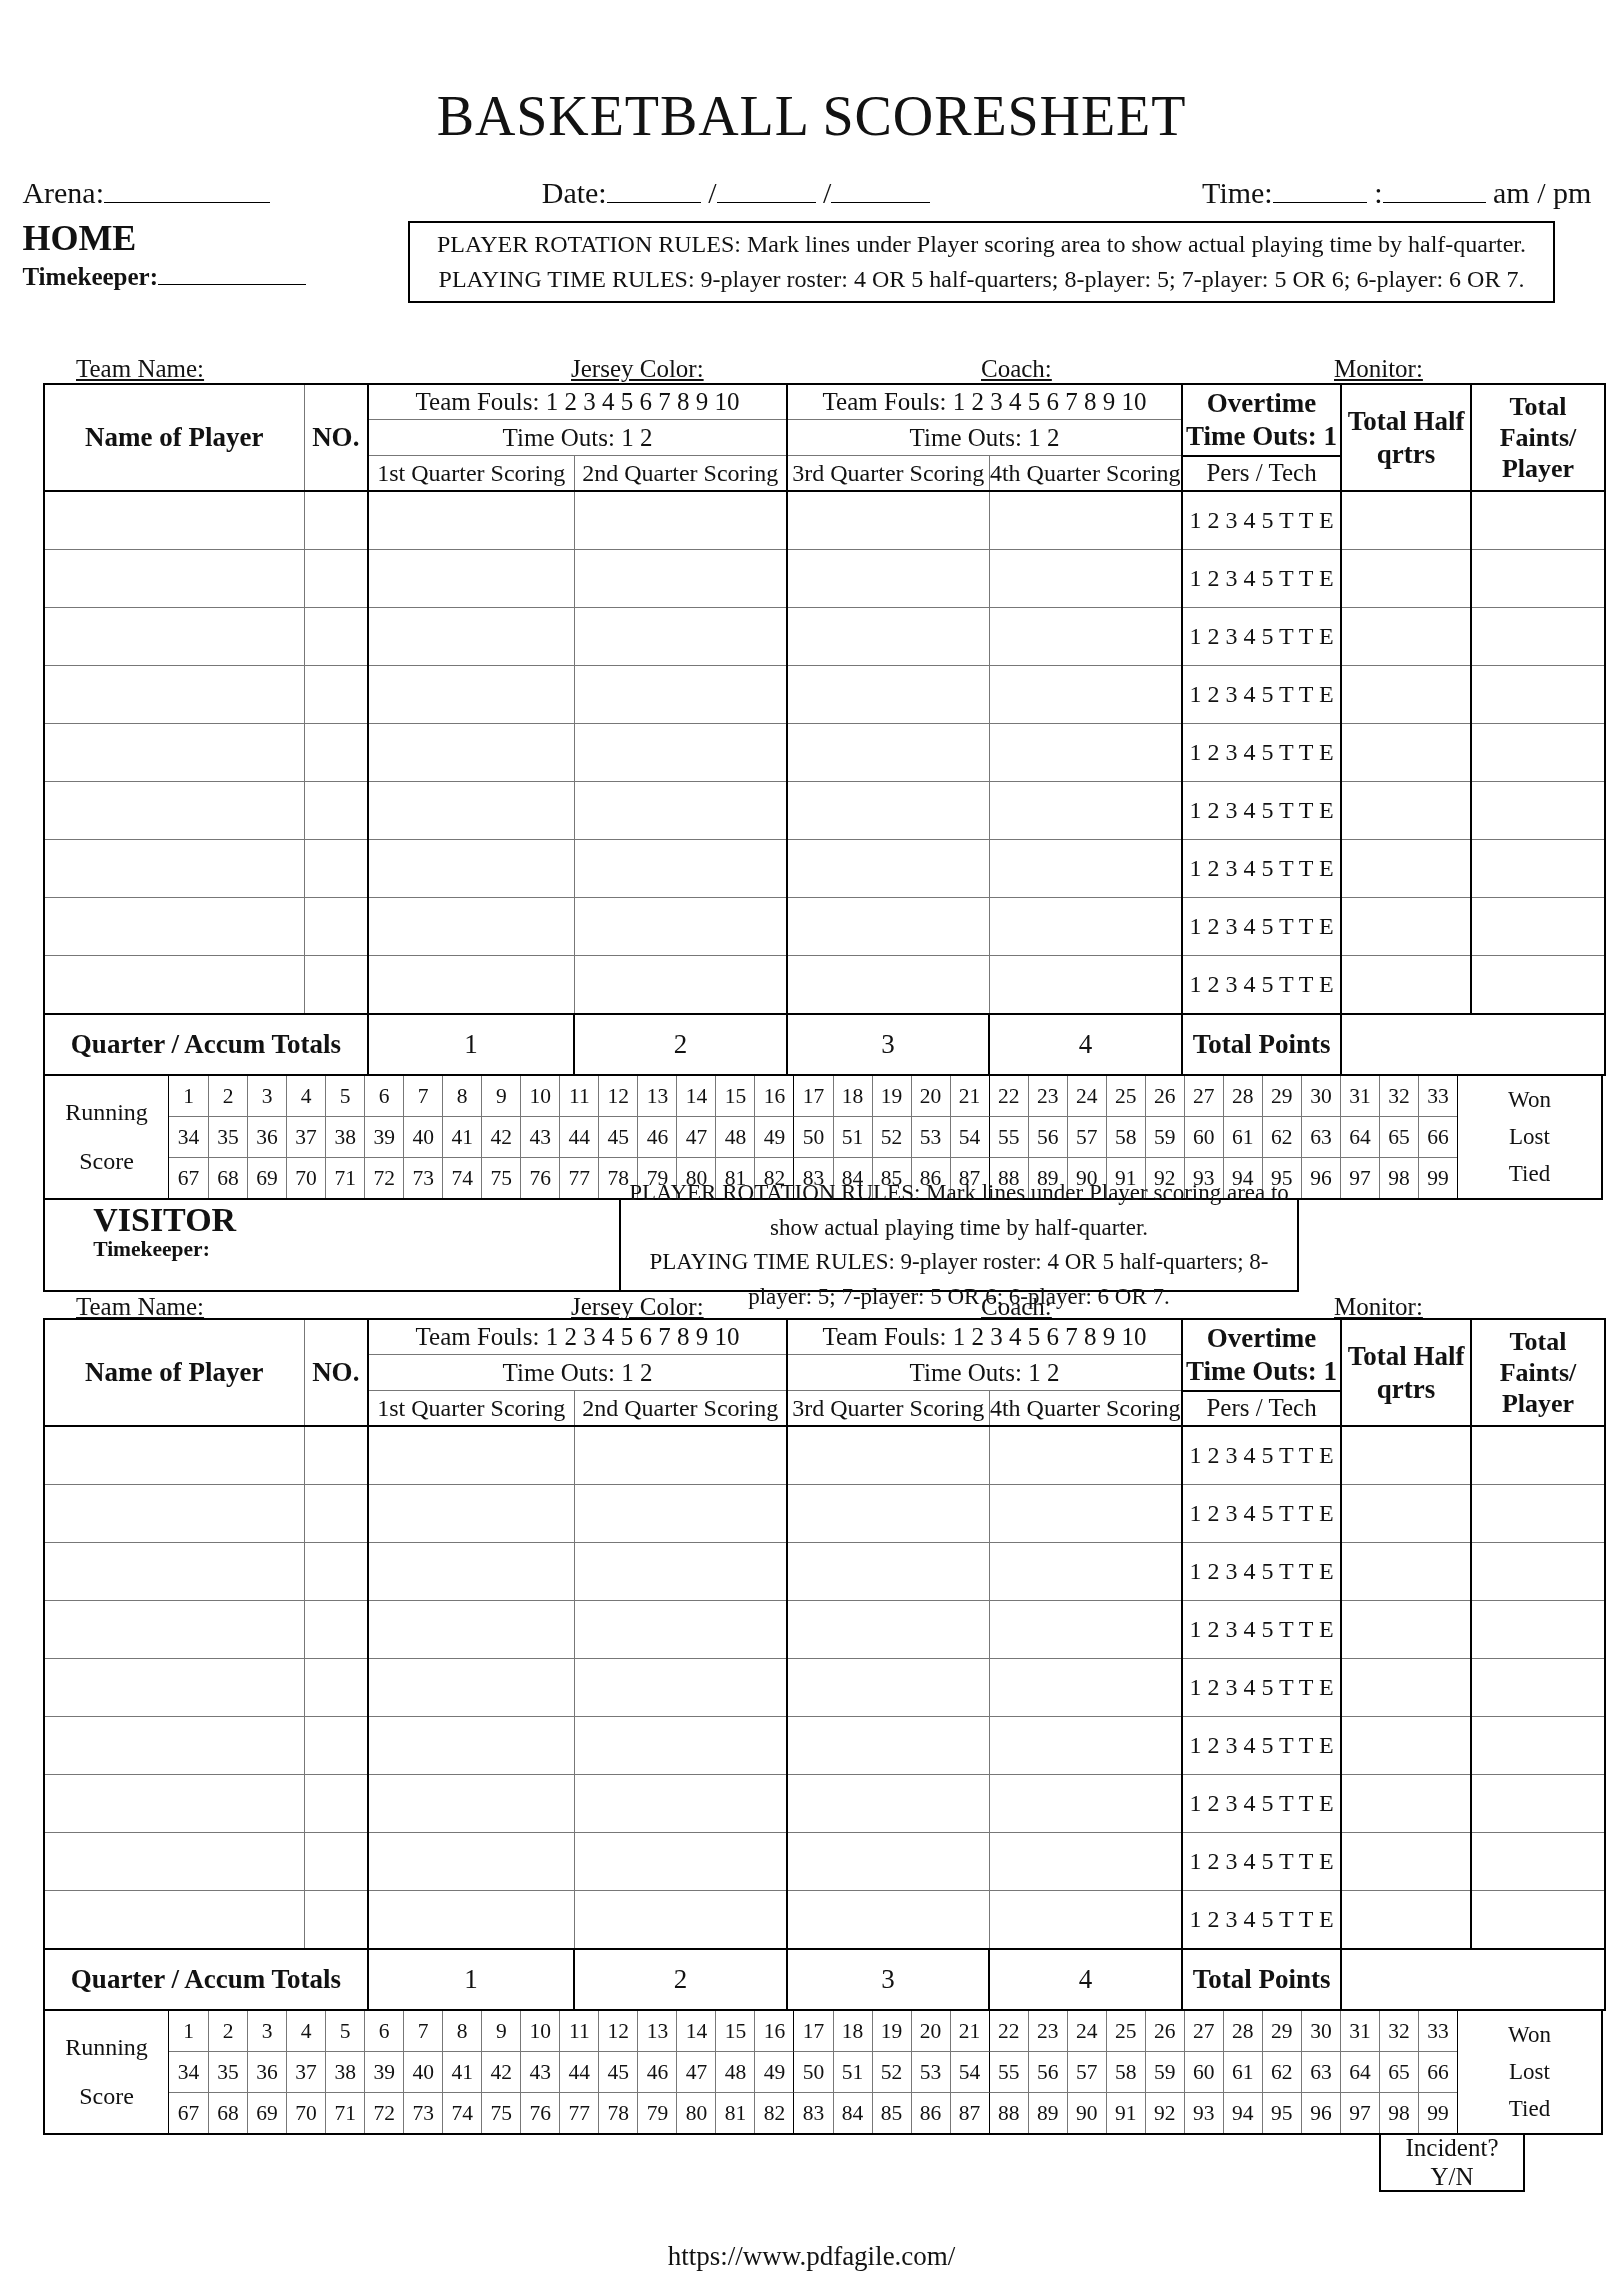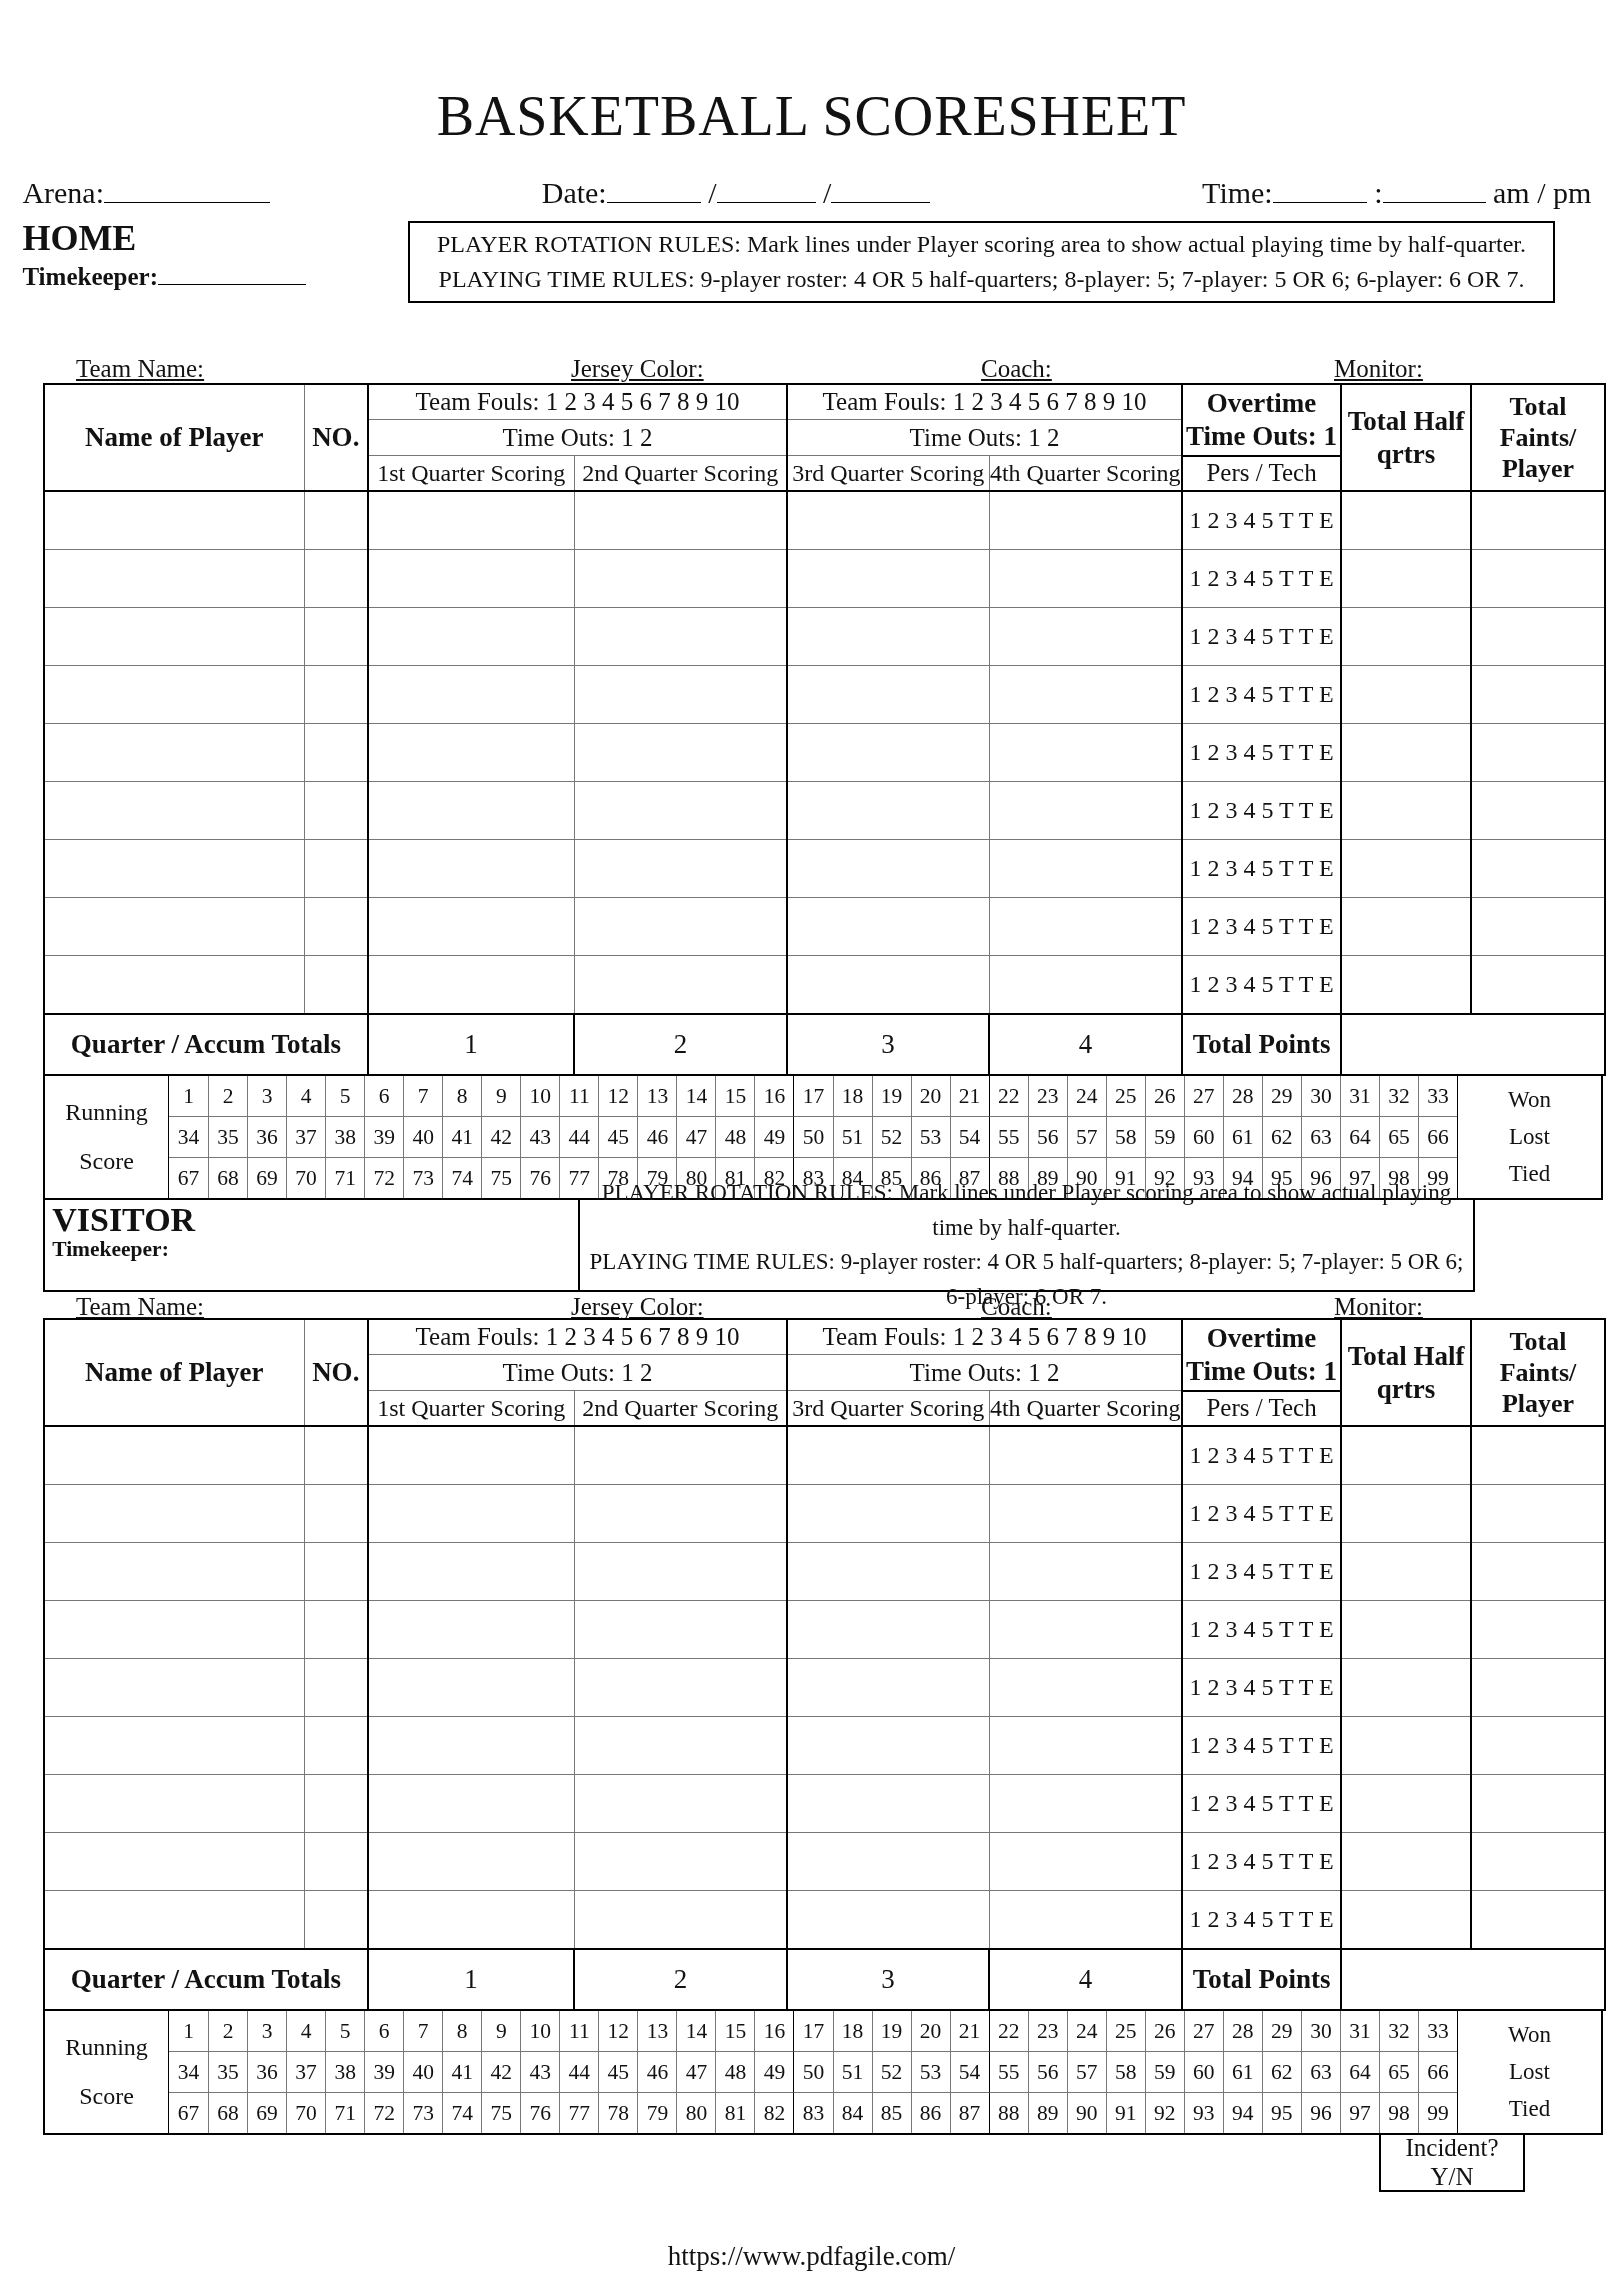--- a/index.html
+++ b/index.html
@@ -48,21 +48,21 @@
              justify-content:space-evenly;align-items:center;font-size:24px;}
   .run-grid{flex:1;display:grid;grid-template-columns:repeat(33,1fr);}
   .run-cell{height:40px;display:flex;align-items:center;justify-content:center;
             font-size:21.5px;border-left:0.9px solid #777;border-top:0.9px solid #777;}
   .run-cell.c0{border-left:0;} .run-cell.r0{border-top:0;}
   .run-cell.thick{border-left:1.8px solid #000;}
   .run-wlt{width:143px;border-left:1.8px solid #000;display:flex;flex-direction:column;
            justify-content:space-evenly;align-items:center;font-size:23px;}
 
   
-  .band{display:flex;width:1432px;border:2.7px solid #000;border-top:0;box-sizing:border-box;height:92px;}
+  .band{display:flex;width:1256px;border:2.7px solid #000;border-top:0;box-sizing:border-box;height:92px;padding-left:41px;}
   .band-left{width:535px;border-right:2.7px solid #000;box-sizing:border-box;padding:1.8px 7.2px;}
   .band-left .vtitle{font-size:34px;font-weight:700;line-height:1.05;}
   .band-left .vkeeper{font-size:21.5px;font-weight:700;}
   .band-right{flex:1;display:flex;flex-direction:column;justify-content:center;align-items:center;
               font-size:23px;line-height:1.5;text-align:center;}
 
   .incident{position:absolute;left:1414px;width:146px;height:57px;border:2.7px solid #000;border-top:0;
             box-sizing:border-box;display:flex;flex-direction:column;justify-content:center;
             align-items:center;font-size:25px;line-height:1.15;}
 

